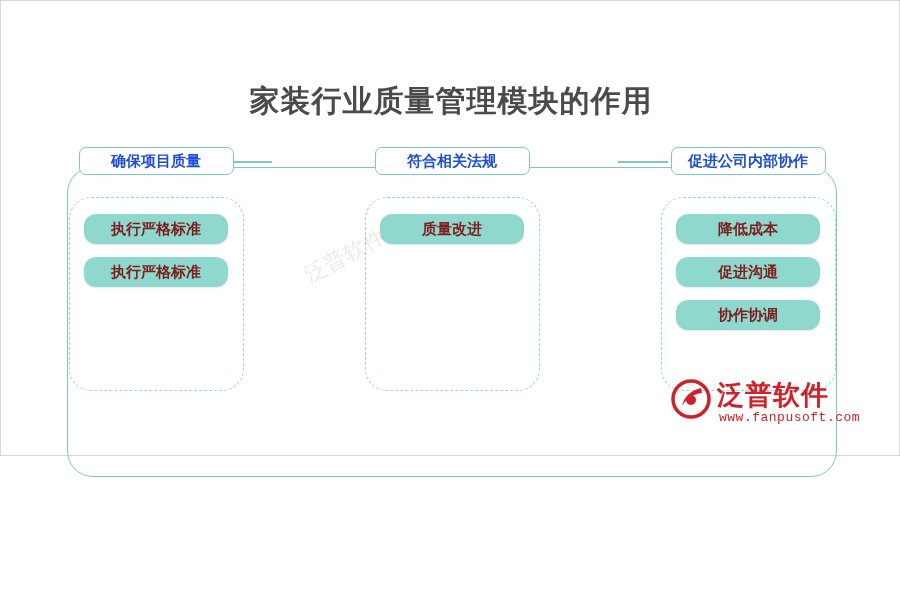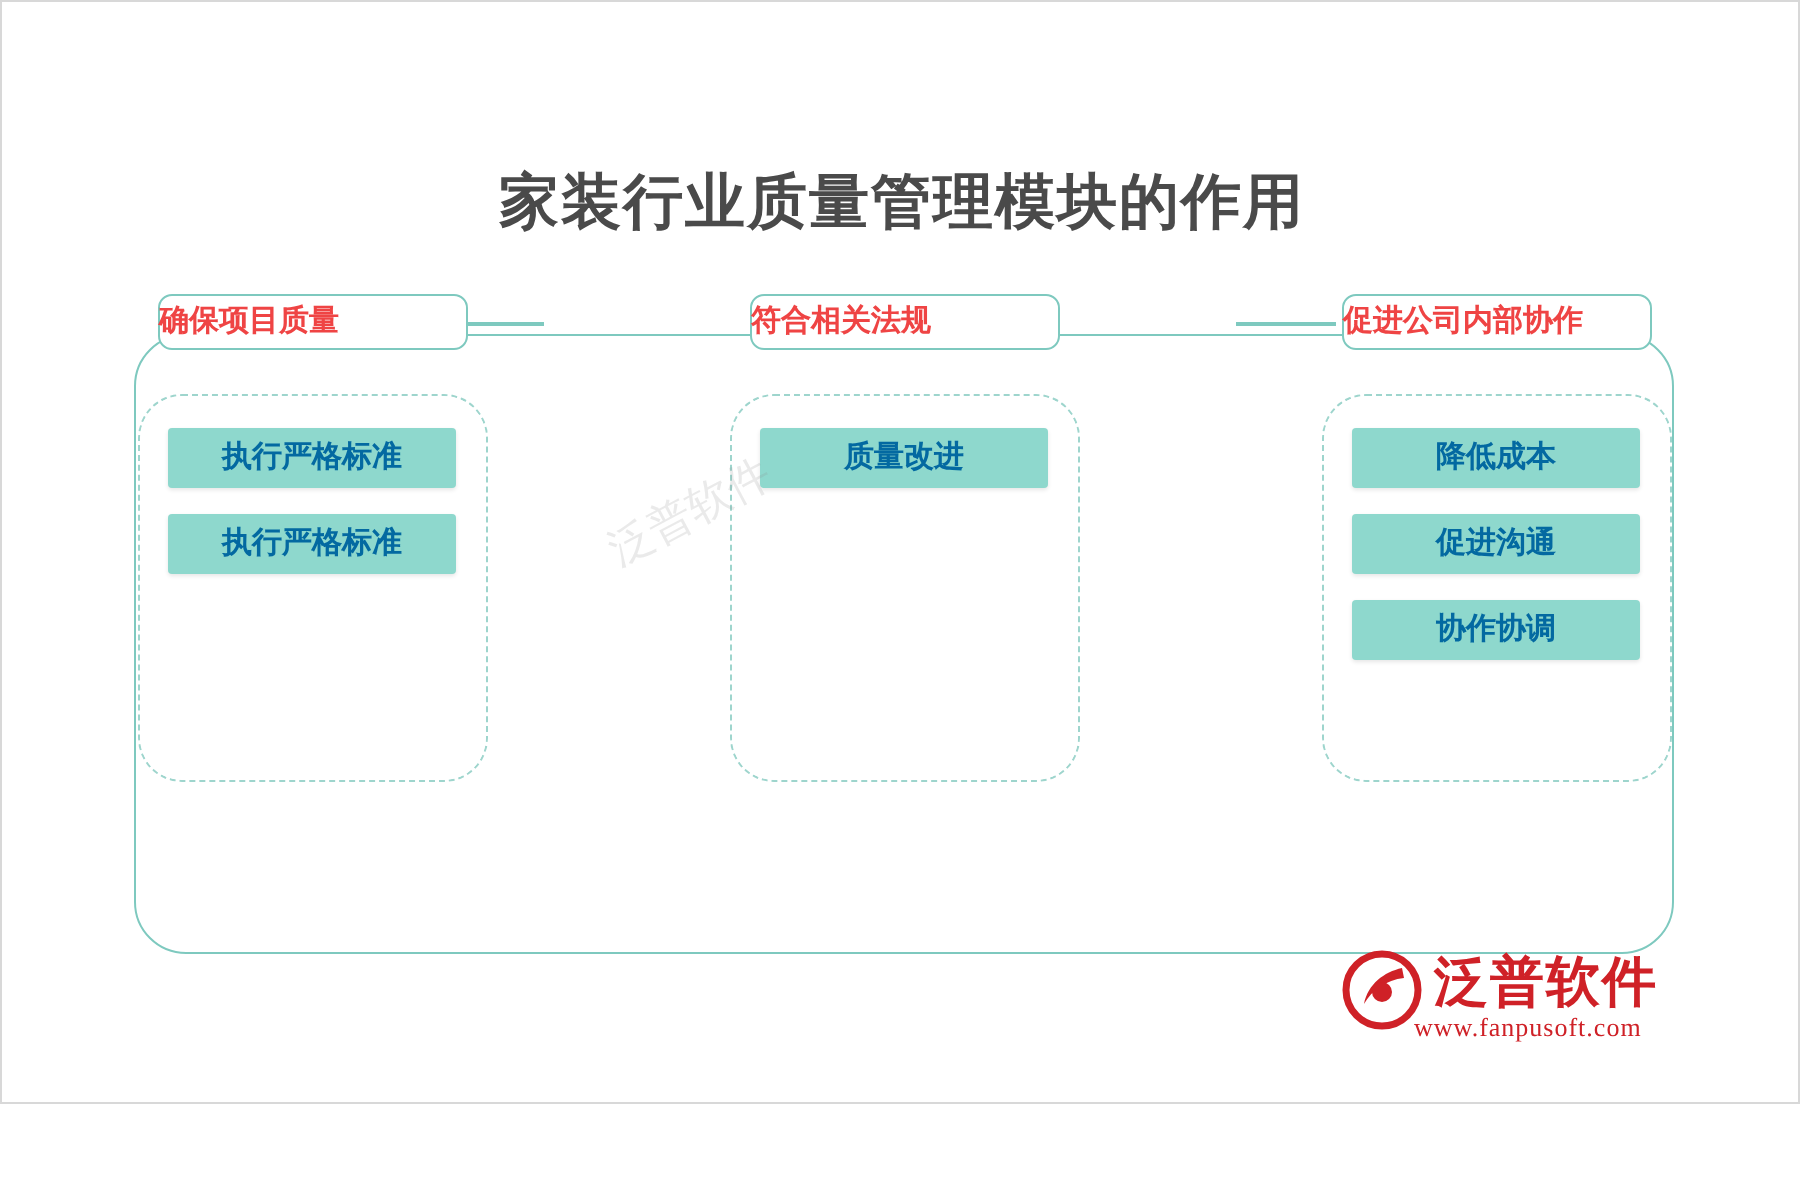--- a/index.html
+++ b/index.html
@@ -9,21 +9,21 @@
   body {
     width: 900px;
     height: 600px;
     background: #ffffff;
     font-family: "Liberation Sans", sans-serif;
     overflow: hidden;
   }
   .page {
     position: relative;
     width: 900px;
-    height: 552px;
+    height: 456px;
     box-sizing: border-box;
     border: 1px solid #d8d8d8;
     background: #ffffff;
   }
   .title {
     position: absolute;
     top: 80px;
     left: 0;
     width: 900px;
     text-align: center;
@@ -59,27 +59,27 @@
     width: 178px;
     position: relative;
     display: flex;
     flex-direction: column;
     align-items: center;
   }
   .col-head {
     width: 155px;
     height: 28px;
     line-height: 26px;
-    text-align: left;
+    text-align: center;
     border: 1.3px solid #7ec9bf;
     border-radius: 7px;
     background: #ffffff;
     font-size: 15px;
     font-weight: bold;
-    color: #ef4444;
+    color: #1d4ed8;
     font-family: "Liberation Serif", serif;
     box-sizing: border-box;
     position: relative;
     z-index: 3;
   }
   .dashed-box {
     margin-top: 22px;
     width: 175px;
     height: 194px;
     border: 1.6px dashed #9ed5cd;
@@ -90,22 +90,22 @@
     align-items: center;
     padding-top: 16px;
     background: transparent;
   }
   .pill {
     width: 144px;
     height: 30px;
     line-height: 30px;
     text-align: center;
     background: #8ed8cd;
-    border-radius: 2px;
-    color: #0369a1;
+    border-radius: 12px;
+    color: #7f1d1d;
     font-size: 15px;
     font-weight: bold;
     font-family: "Liberation Serif", serif;
     margin-bottom: 13px;
     box-shadow: 0 1px 2px rgba(0,0,0,0.10);
   }
   
   .head-line {
     position: absolute;
     top: 160px;
@@ -133,25 +133,25 @@
     left: 46px;
     top: 0px;
     font-size: 27px;
     font-weight: bold;
     color: #cf2127;
     font-family: "Liberation Serif", serif;
     letter-spacing: 1px;
   }
   .logo-url {
     position: absolute;
-    left: 36px;
+    left: 48px;
     top: 33px;
     font-size: 13px;
     color: #cf2127;
-    font-family: Liberation Serif, serif;
+    font-family: Liberation Mono, monospace;
     letter-spacing: 0.5px;
   }
   .wm-diagonal {
     position: absolute;
     left: 300px;
     top: 240px;
     font-size: 22px;
     color: rgba(140,140,140,0.18);
     transform: rotate(-28deg);
     font-family: "Liberation Serif", serif;

